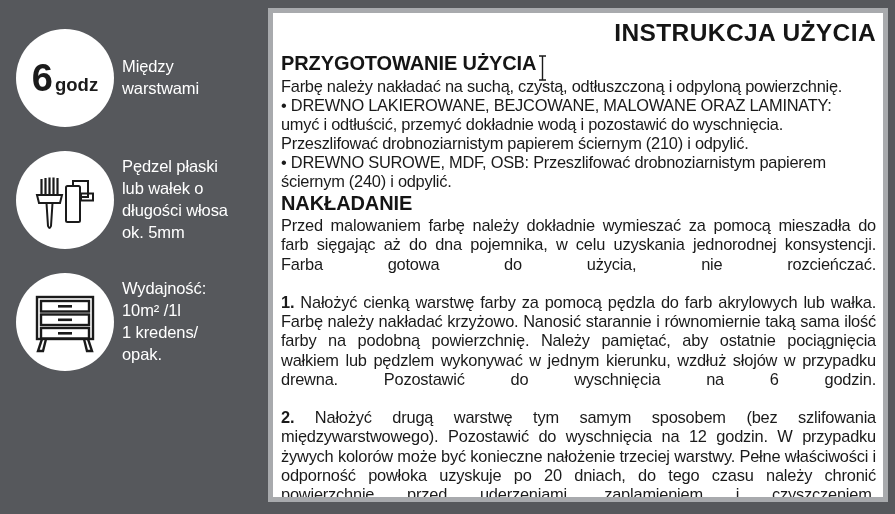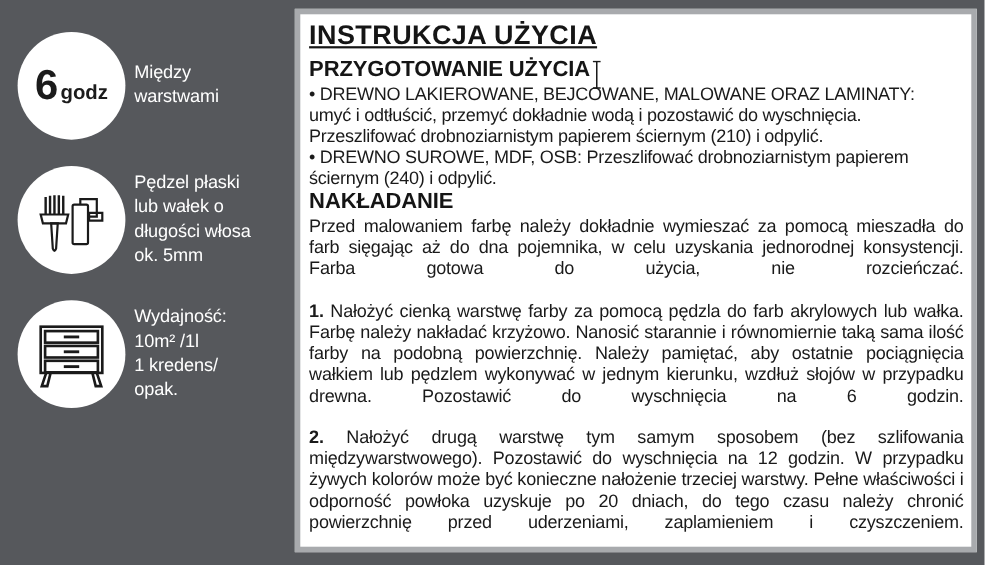--- a/index.html
+++ b/index.html
@@ -85,28 +85,27 @@
     width: 620px;
     height: 494px;
     box-sizing: border-box;
     background: #ffffff;
     border: 5px solid #a8aaad;
     padding: 4px 7px 4px 8px;
     overflow: hidden;
   }
 
   #panel-title {
-    text-align: left;
+    text-align: right;
     font-size: 24.5px;
     font-weight: 700;
     color: #151515;
     letter-spacing: 0.4px;
     margin: 3px 0 5px 0;
     line-height: 1.1;
-    text-decoration: underline;
   }
 
   .section-heading {
     font-size: 20px;
     font-weight: 700;
     color: #151515;
     line-height: 1.18;
     margin: 0 0 1px 0;
     letter-spacing: -0.1px;
   }
@@ -229,20 +228,21 @@
   </div>
 
 </div>
 
 <div id="instruction-panel">
 
   <div id="panel-title">INSTRUKCJA UŻYCIA</div>
 
   <div>
     <div class="section-heading">PRZYGOTOWANIE UŻYCIA</div>
+    <p class="body-line">Farbę należy nakładać na suchą, czystą, odtłuszczoną i odpyloną powierzchnię.</p>
     <p class="body-line">• DREWNO LAKIEROWANE, BEJCOWANE, MALOWANE ORAZ LAMINATY:</p>
     <p class="body-line">umyć i odtłuścić, przemyć dokładnie wodą i pozostawić do wyschnięcia.</p>
     <p class="body-line">Przeszlifować drobnoziarnistym papierem ściernym (210) i odpylić.</p>
     <p class="body-line">• DREWNO SUROWE, MDF, OSB: Przeszlifować drobnoziarnistym papierem</p>
     <p class="body-line">ściernym (240) i odpylić.</p>
   </div>
 
   <div>
     <div class="section-heading">NAKŁADANIE</div>
     <p class="body-par last-full">Przed malowaniem farbę należy dokładnie wymieszać za pomocą mieszadła do farb sięgając aż do dna pojemnika, w celu uzyskania jednorodnej konsystencji. Farba gotowa do użycia, nie rozcieńczać.</p>

